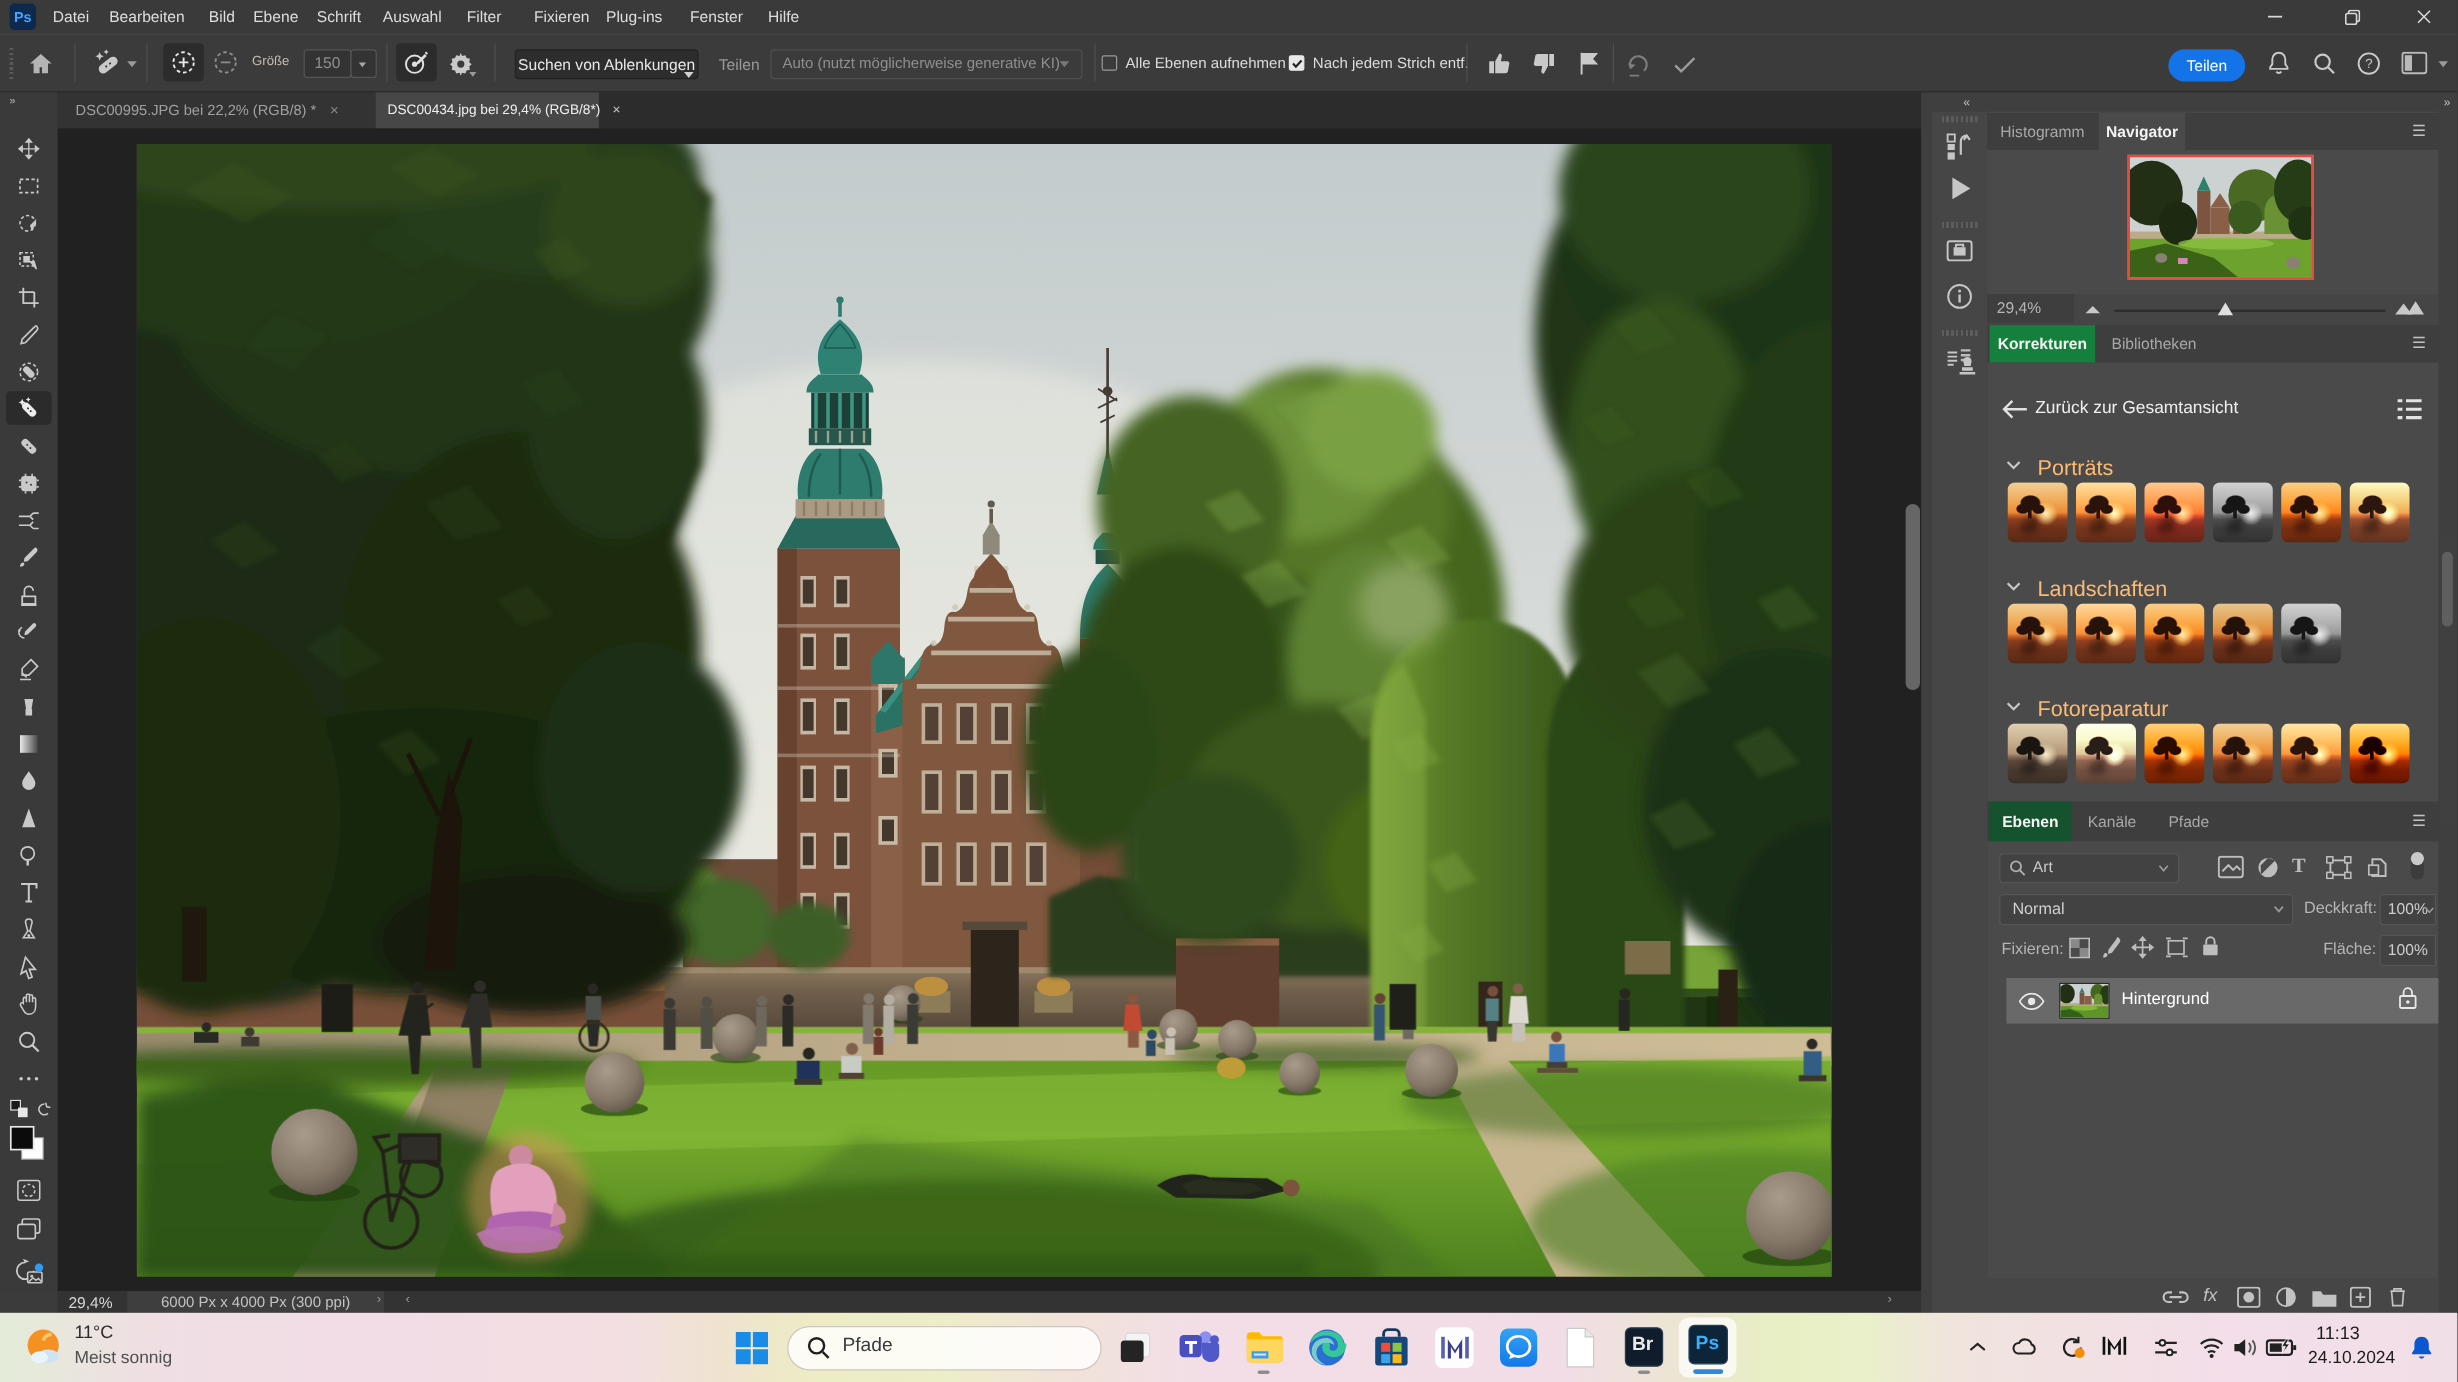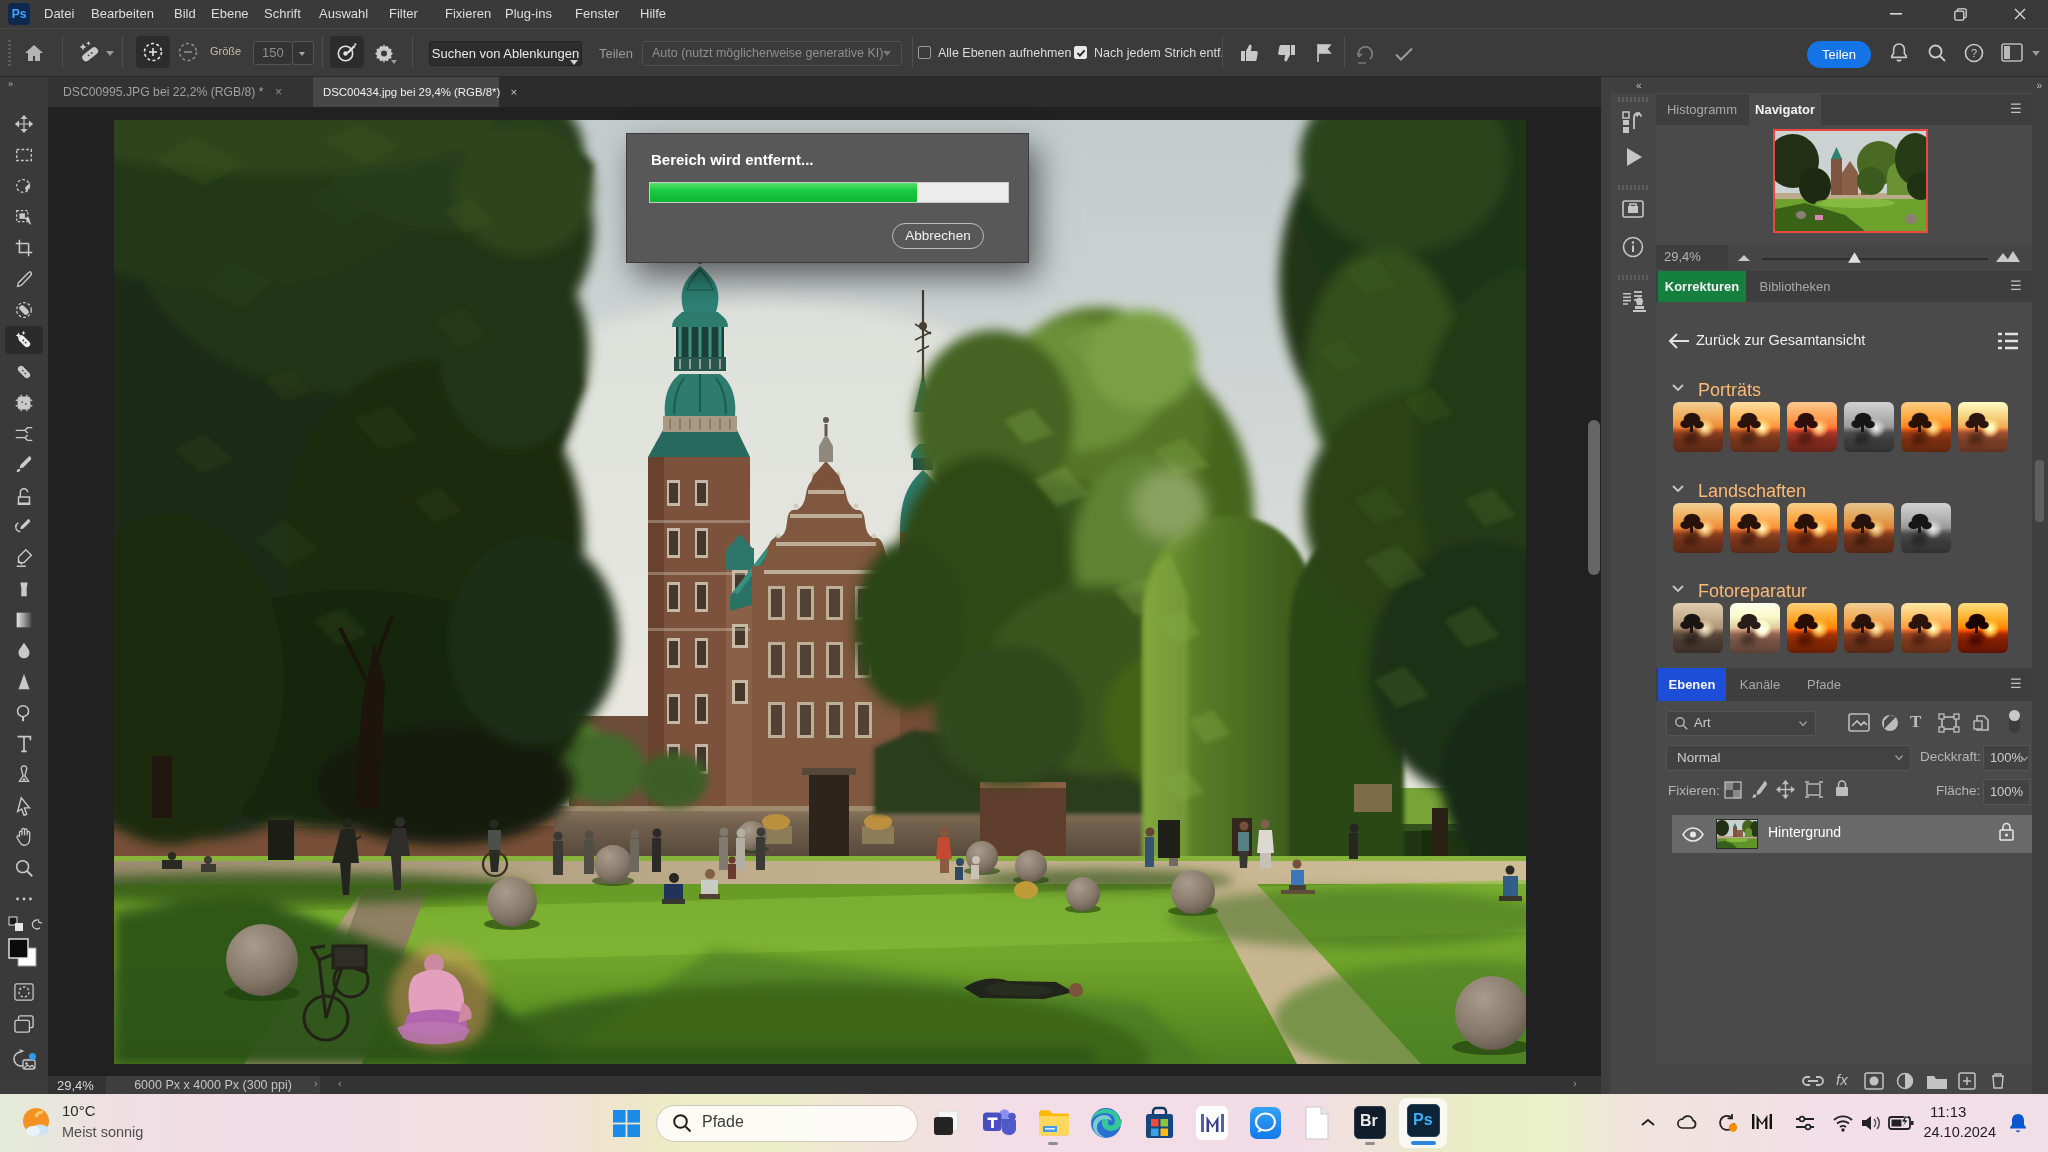--- a/index.html
+++ b/index.html
@@ -851,27 +851,20 @@
 <path d="M300 856c13-9 32-9 42 2 8 9 10 26 6 38l-50 4c-4-15-6-34 2-44z" fill="#e2a0bd"></path>
 <path d="M294 894c19-6 46-6 56 0l4 15c-21 8-48 8-65 0z" fill="#b164b0"></path>
 <path d="M283 908c15-9 60-9 73 2l-6 10c-19 6-46 6-61-2z" fill="#ba74ae" opacity=".9"></path>
 <path d="M348 882c8 4 11 11 9 17l-13 4z" fill="#cb8aa0"></path>
 </g>
 </svg></div>
 
 <div class="abs" style="left:1588px;top:420px;width:12px;height:155px;background:#666;border-radius:6px"></div>
 <div class="abs" style="left:737px;top:1079px;width:440px;height:12px;background:#6b6b6b;border-radius:6px"></div>
 
-<div id="dialog" class="abs">
-      <div class="abs" style="left:24px;top:17px;color:#fff;font-size:15px;font-weight:bold">Bereich wird entfernt...</div>
-<div id="dlgbar" class="abs">
-        <div id="dlgfill" class="abs"></div>
-      </div>
-<div id="abbrechen" class="abs">Abbrechen</div>
-    </div>
 
 <div id="statusbar" class="abs"></div>
 <div class="abs" style="left:57px;top:1078px;color:#d6d6d6;font-size:13px">29,4%</div>
 <div class="abs" style="left:106px;top:1076px;width:214px;height:18px;background:#3e3e3e;color:#c3c3c3;font-size:12.5px;text-align:center;line-height:18px">6000 Px x 4000 Px (300 ppi)</div>
 <div class="abs" style="left:314px;top:1077px;color:#9a9a9a;font-size:11px">›</div>
 <div class="abs" style="left:338px;top:1077px;color:#9a9a9a;font-size:11px">‹</div>
 <div class="abs" style="left:1573px;top:1077px;color:#9a9a9a;font-size:11px">›</div>
 
 <div id="rightcol" class="abs">
       <div style="position:absolute;left:35px;top:3px;color:#c2c2c2;font-size:10px">«</div>
@@ -990,21 +983,21 @@
         <div class="abs shead" style="left:42px;top:488px">Fotoreparatur</div>
         <div class="abs thumbrow" style="left:17px;top:510px">
           <div class="pthumb" style="filter:grayscale(.65) brightness(.92) sepia(.35)"></div>
           <div class="pthumb" style="filter:brightness(1.45) saturate(.4)"></div>
           <div class="pthumb" style="filter:saturate(1.45) contrast(1.05)"></div>
           <div class="pthumb" style="filter:none"></div>
           <div class="pthumb" style="filter:brightness(1.12)"></div>
           <div class="pthumb" style="filter:contrast(1.2) saturate(1.35)"></div>
         </div>
         <div class="abs ptabs" style="top:575px;height:33px"></div>
-        <div class="abs ptab" style="left:2px;top:575px;width:68px;background:#1d4ed8;color:#f4f4f4;font-weight:bold;height:33px;line-height:33px">Ebenen</div>
+        <div class="abs ptab" style="left:2px;top:575px;width:68px;background:#14532d;color:#f4f4f4;font-weight:bold;height:33px;line-height:33px">Ebenen</div>
         <div class="abs ptab" style="left:71px;top:575px;width:66px;color:#a8a8a8;height:33px;line-height:33px">Kanäle</div>
         <div class="abs ptab" style="left:138px;top:575px;width:60px;color:#a8a8a8;height:33px;line-height:33px">Pfade</div>
         <div class="abs phamb" style="left:354px;top:583px">☰</div>
         <div class="abs" style="left:10px;top:618px;width:150px;height:25px;background:#424242;border:1px solid #555;border-radius:3px"></div>
         <svg class="abs" style="left:18px;top:623px" width="15" height="15" viewBox="0 0 15 15">
           <circle cx="6" cy="6" r="4.2" fill="none" stroke="#b0b0b0" stroke-width="1.5"></circle>
           <path d="M9.2 9.2l4 4" stroke="#b0b0b0" stroke-width="1.5"></path>
         </svg>
         <div class="abs" style="left:38px;top:622px;color:#c9c9c9;font-size:13px">Art</div>
         <svg class="abs" style="left:142px;top:627px" width="10" height="7" viewBox="0 0 10 7">
@@ -1122,21 +1115,21 @@
 
 <div id="taskbar" class="abs"></div>
 <div id="tb-icons">
       <svg class="abs" style="left:16px;top:1103px" width="40" height="40" viewBox="0 0 40 40">
         <circle cx="20" cy="18" r="13" fill="#f59122"></circle>
         <circle cx="20" cy="18" r="13" fill="none"></circle>
         <path d="M20 14a7 7 0 0 1 7-5" stroke="#fcc96d" stroke-width="3" fill="none"></path>
         <ellipse cx="24" cy="27" rx="9" ry="5.5" fill="#cfe4f2"></ellipse>
         <ellipse cx="17" cy="28" rx="7" ry="5" fill="#e9f3fa"></ellipse>
       </svg>
-      <div class="abs" style="left:62px;top:1102px;color:#2b2b2b;font-size:15px">10°C</div>
+      <div class="abs" style="left:62px;top:1102px;color:#2b2b2b;font-size:15px">11°C</div>
       <div class="abs" style="left:62px;top:1124px;color:#4f4f4f;font-size:14.5px">Meist sonnig</div>
       <svg class="abs" style="left:613px;top:1110px" width="27" height="27" viewBox="0 0 27 27">
         <rect x="0" y="0" width="12.6" height="12.6" fill="#1a8ce8"></rect>
         <rect x="14.4" y="0" width="12.6" height="12.6" fill="#1a8ce8"></rect>
         <rect x="0" y="14.4" width="12.6" height="12.6" fill="#1a8ce8"></rect>
         <rect x="14.4" y="14.4" width="12.6" height="12.6" fill="#1a8ce8"></rect>
       </svg>
       <div class="abs" style="left:656px;top:1105px;width:262px;height:37px;background:rgba(255,255,255,.82);border:1px solid #cfc6bd;border-radius:19px"></div>
       <svg class="abs" style="left:672px;top:1113px" width="21" height="21" viewBox="0 0 21 21">
         <circle cx="8.5" cy="8.5" r="6.3" fill="none" stroke="#1f1f1f" stroke-width="2"></circle>

